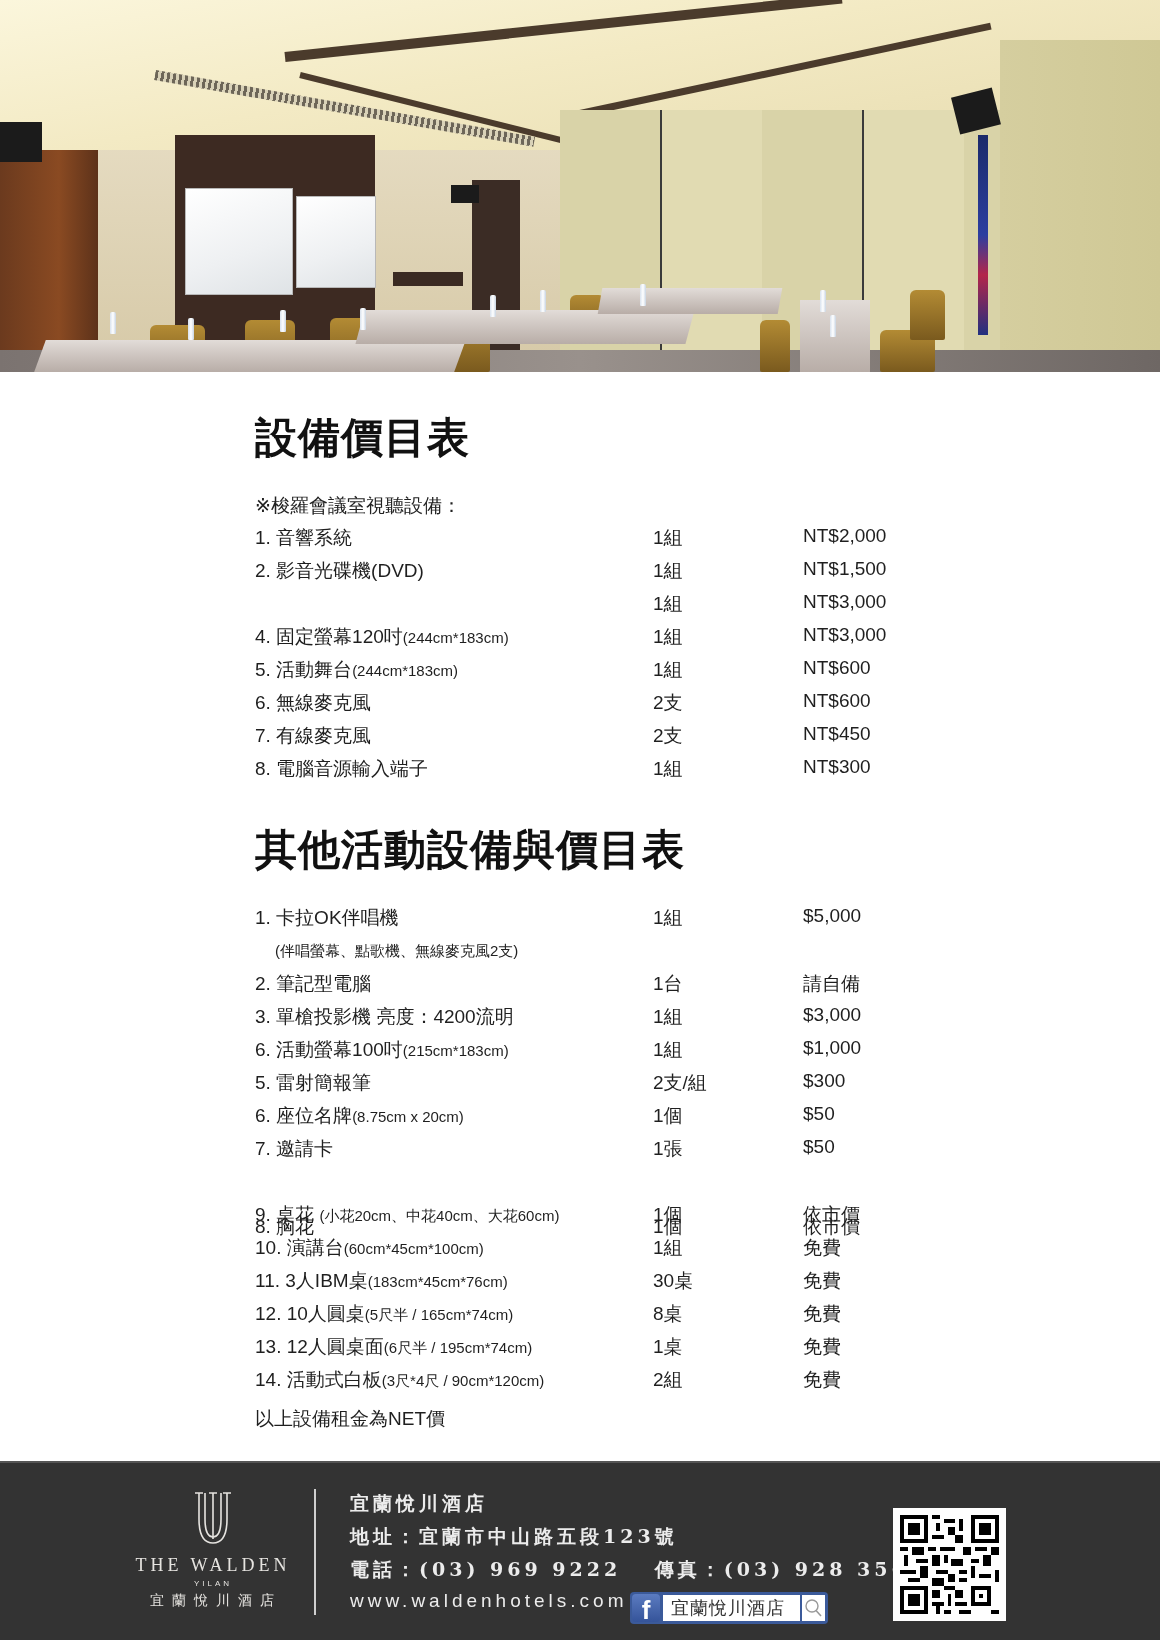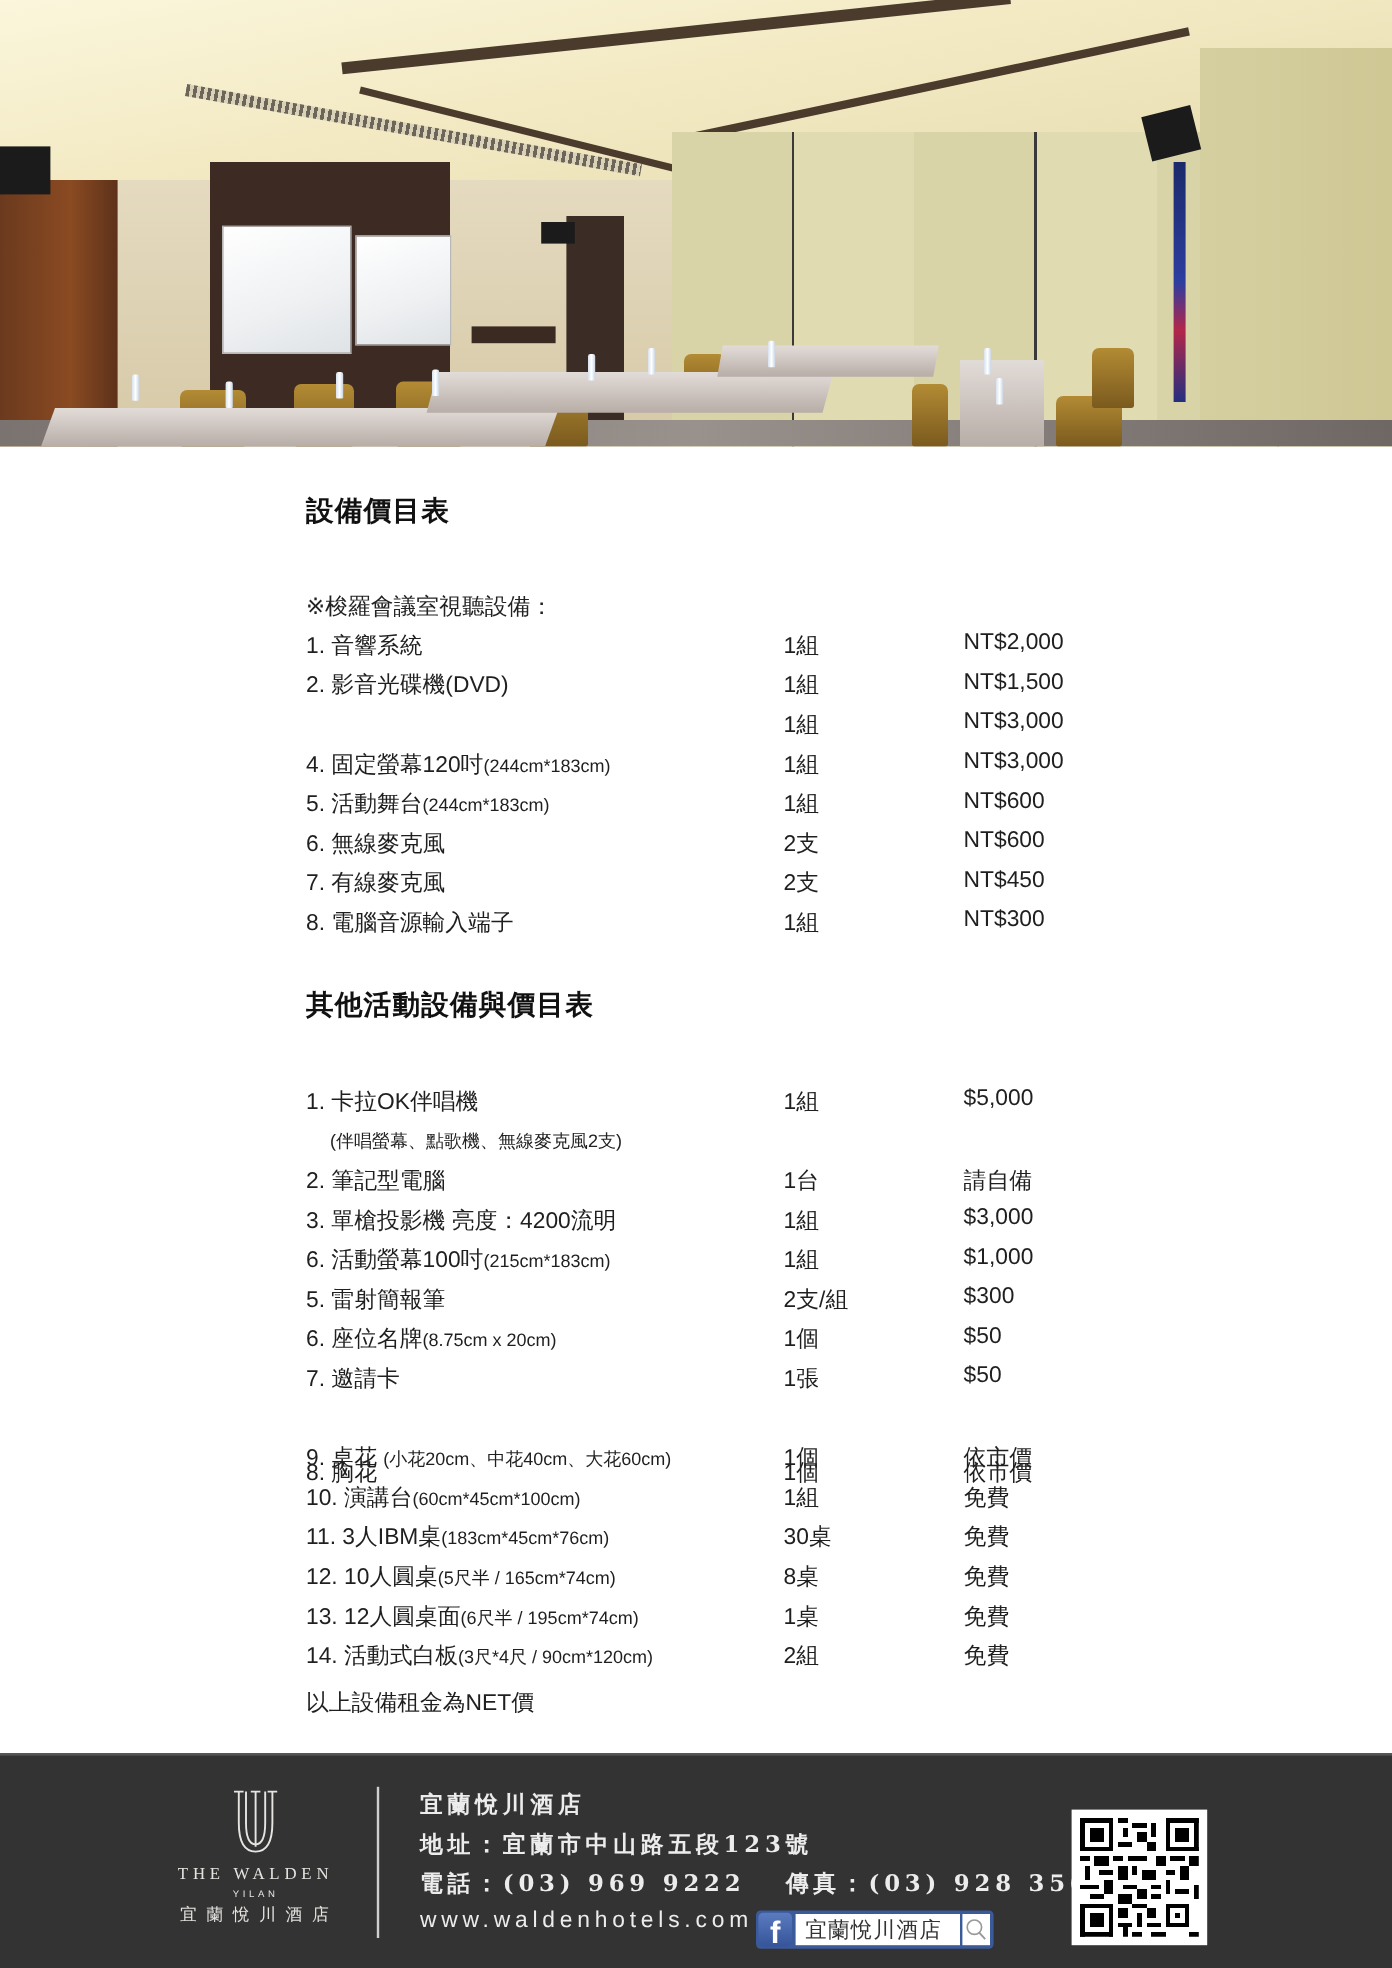--- a/index.html
+++ b/index.html
@@ -25,35 +25,35 @@
   .curtain-right { position: absolute; left: 1000px; top: 40px; width: 160px; height: 332px; background: linear-gradient(90deg,#d5ce9f,#cfc895); }
   .city-window { position: absolute; left: 978px; top: 135px; width: 10px; height: 200px; background: linear-gradient(180deg,#1b2a6a,#2c3ea0 50%,#b3264a 70%,#223080); }
   .tables { position: absolute; left: 40px; top: 270px; width: 960px; height: 102px; }
   .table { position: absolute; height: 26px; background: linear-gradient(180deg,#e2dcd8,#b8ada7); }
   .chair { position: absolute; background: linear-gradient(180deg,#b38b34,#7a5a1e); border-radius: 6px 6px 2px 2px; }
   .bottle { position: absolute; width: 6px; height: 22px; background: linear-gradient(90deg,#d8e2ee,#ffffff,#c8d4e2); border-radius: 2px 2px 1px 1px; }
   .floor { position: absolute; left: 0; top: 350px; width: 1160px; height: 22px; background: linear-gradient(90deg,#7b7370,#99918c 50%,#6e6764); }
 
   
   .content { position: absolute; left: 255px; top: 372px; width: 680px; }
-  .section-title { position: absolute; left: 0; font-family: "DejaVu Serif", "Liberation Serif", serif; font-weight: bold; font-size: 23px; color: #111; letter-spacing: 1px; }
+  .section-title { position: absolute; left: 0; font-family: "DejaVu Serif", "Liberation Serif", serif; font-weight: bold; font-size: 42px; color: #111; letter-spacing: 1px; }
   .subtitle { position: absolute; left: 0; font-size: 19px; color: #222; }
   .row { position: absolute; left: 0; width: 680px; height: 30px; font-size: 19px; color: #1f1f1f; white-space: nowrap; }
   .row .name { position: absolute; left: 0; top: 0; }
   .row .name small { font-size: 15px; }
   .row .qty { position: absolute; left: 398px; top: 0; }
   .row .price { position: absolute; left: 548px; top: 0; }
   .subnote { position: absolute; left: 20px; font-size: 15px; color: #222; white-space: nowrap; }
   .net-note { position: absolute; left: 0; font-size: 19px; color: #1f1f1f; }
 
   
   .footer { position: absolute; left: 0; top: 1461px; width: 1160px; height: 179px; background: #333333; border-top: 2px solid #555; }
   .logo { position: absolute; left: 118px; top: 26px; width: 190px; height: 130px; text-align: center; color: #e6e4e0; }
   .logo-mark { display: block; margin: 0 auto; width: 40px; height: 60px; }
-  .logo-name { display: block; font-family: "Liberation Serif", "DejaVu Serif", serif; font-size: 14px; letter-spacing: 4px; margin-top: 6px; }
+  .logo-name { display: block; font-family: "Liberation Serif", "DejaVu Serif", serif; font-size: 18px; letter-spacing: 4px; margin-top: 6px; }
   .logo-city { display: block; font-size: 8px; letter-spacing: 3px; margin-top: 3px; }
   .logo-zh { display: block; font-size: 14px; letter-spacing: 8px; margin-top: 4px; padding-left: 6px; }
   .divider { position: absolute; left: 314px; top: 26px; width: 2px; height: 126px; background: #cfcfcf; }
   .info { position: absolute; left: 350px; top: 28px; color: #ececec; }
   .info-line { position: absolute; left: 0; white-space: nowrap; font-size: 19px; letter-spacing: 3px; }
   .info-line.serif { font-family: "DejaVu Serif", "Liberation Serif", serif; font-weight: bold; letter-spacing: 4px; }
   .fb-badge { position: absolute; left: 630px; top: 129px; width: 198px; height: 32px; background: #3b5a9a; border-radius: 4px; }
   .fb-f { position: absolute; left: 2px; top: 2px; width: 28px; height: 28px; background: linear-gradient(180deg,#5b7bc0,#35549a); border-radius: 4px; color: #fff;
           font-family: "Liberation Sans", sans-serif; font-weight: bold; font-size: 26px; line-height: 32px; text-align: center; }
   .fb-field { position: absolute; left: 33px; top: 3px; width: 137px; height: 26px; background: #ffffff; color: #333; font-size: 18px; line-height: 26px; padding-left: 8px; letter-spacing: 1px; }

